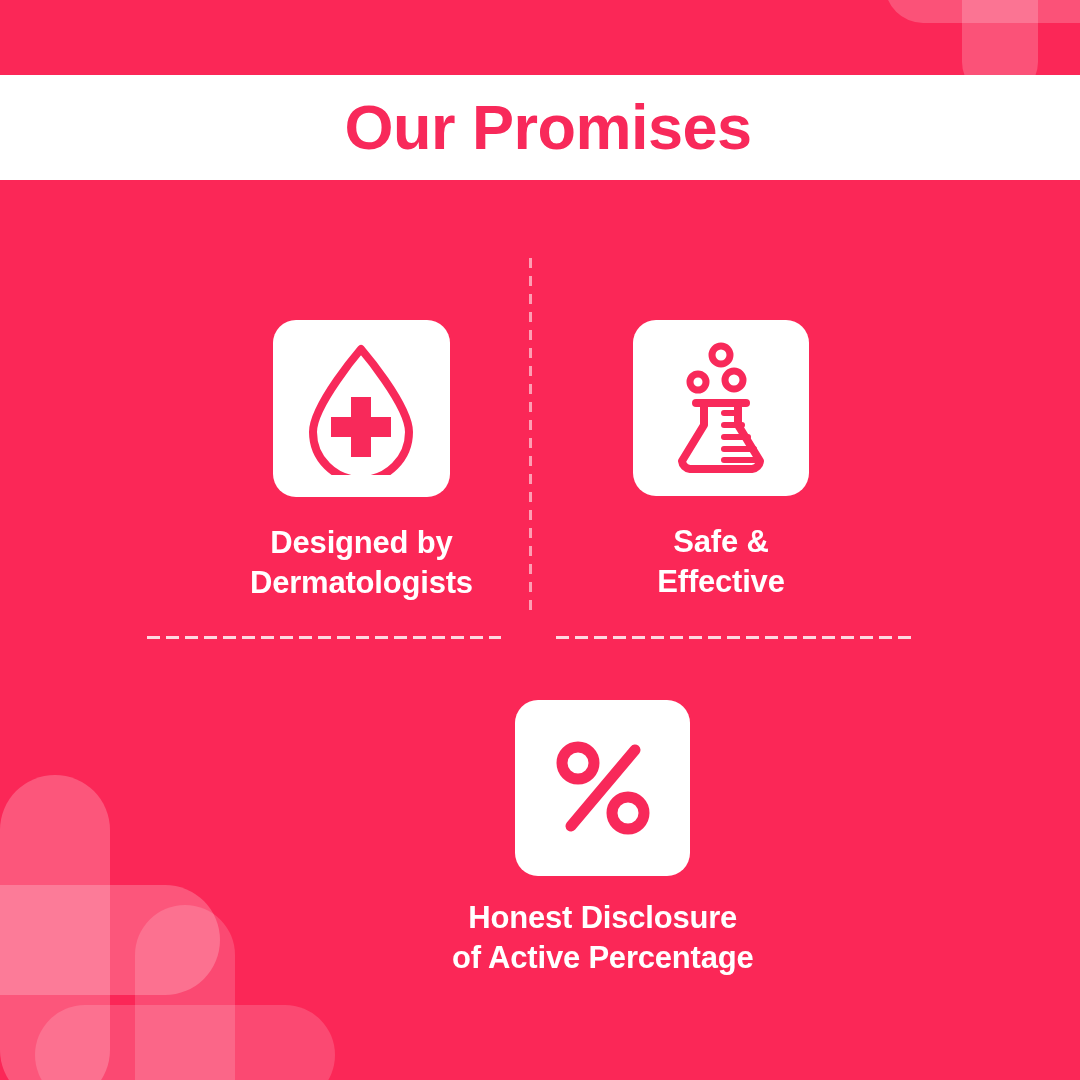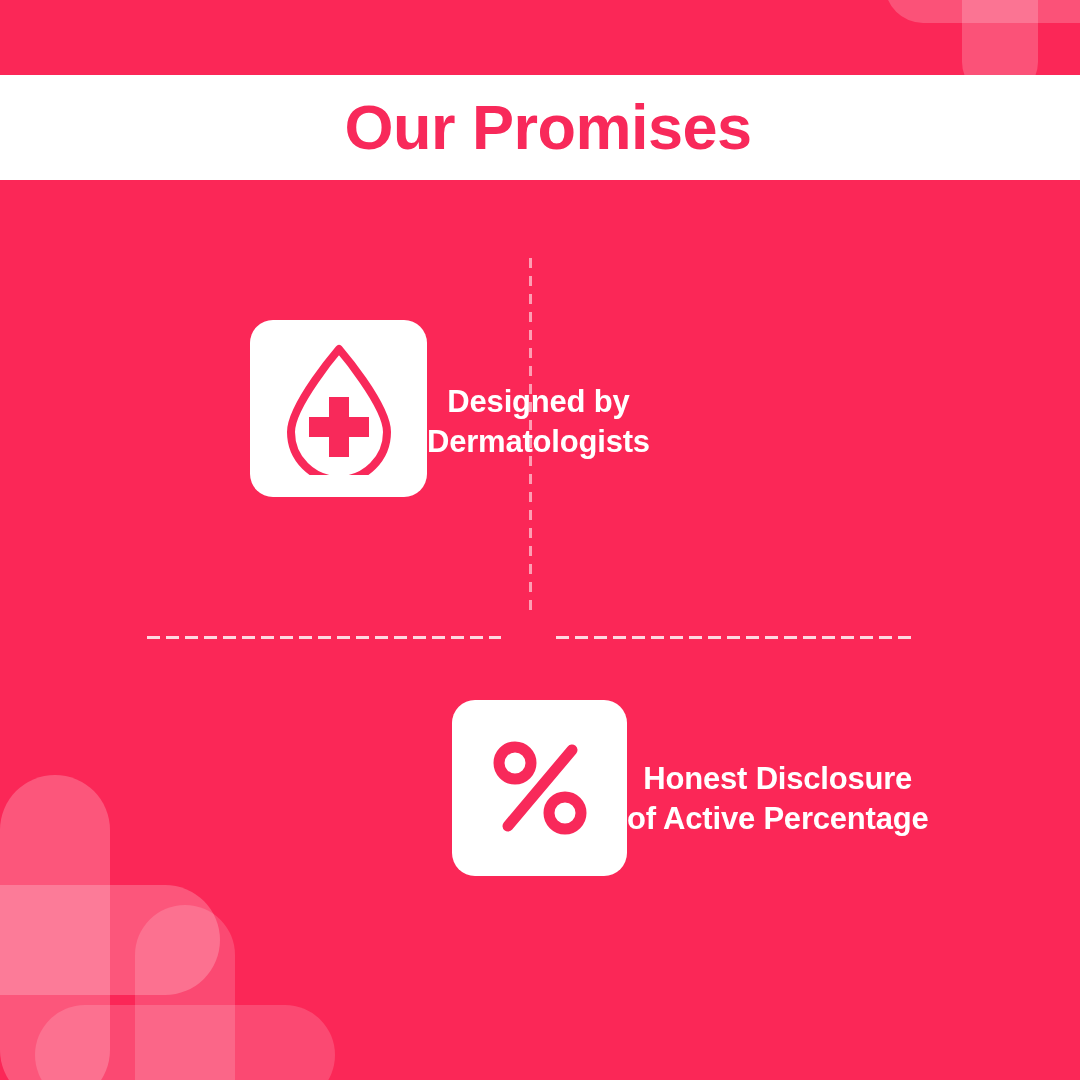--- a/index.html
+++ b/index.html
@@ -116,21 +116,21 @@
     background-size: 19px 3px;
     background-repeat: repeat-x;
   }
   #divider-h-left  { left: 147px; width: 354px; }
   #divider-h-right { left: 556px; width: 357px; }
 
   
   .promise {
     position: absolute;
     display: flex;
-    flex-direction: row;
+    flex-direction: column;
     align-items: center;
   }
   .icon-card {
     background: #ffffff;
     border-radius: 23px;
     display: flex;
     align-items: center;
     justify-content: center;
   }
   .promise-label {
@@ -188,20 +188,44 @@
     <div class="icon-card">
       <svg class="icon-svg" width="116" height="132" viewBox="0 0 116 132">
         <path d="M58 6 C58 6 106 62 106 89 A48 48 0 0 1 10 89 C10 62 58 6 58 6 Z" fill="none" stroke="#f8295a" stroke-width="8" stroke-linejoin="round"></path>
         <path d="M48 54 H68 V74 H88 V94 H68 V114 H48 V94 H28 V74 H48 Z" fill="#f8295a"></path>
       </svg>
     </div>
     <div class="promise-label">Designed by
 Dermatologists</div>
   </div>
 
+  <div class="promise" id="promise-safe">
+    <div class="icon-card">
+      <svg class="icon-svg" width="118" height="134" viewBox="0 0 118 134">
+
+        <circle cx="59" cy="14" r="9" fill="none" stroke="#f8295a" stroke-width="7"></circle>
+        <circle cx="36" cy="41" r="8" fill="none" stroke="#f8295a" stroke-width="7"></circle>
+        <circle cx="72" cy="39" r="9" fill="none" stroke="#f8295a" stroke-width="7"></circle>
+
+        <path d="M34 62 H84" stroke="#f8295a" stroke-width="8" stroke-linecap="round" fill="none"></path>
+
+        <path d="M42 62 V84 L20 120 A9 9 0 0 0 28 128 H90 A9 9 0 0 0 98 120 L76 84 V62" fill="none" stroke="#f8295a" stroke-width="8" stroke-linejoin="round" stroke-linecap="round"></path>
+
+        <g stroke="#f8295a" stroke-width="6" stroke-linecap="round">
+          <path d="M62 72 H76"></path>
+          <path d="M62 84 H80"></path>
+          <path d="M62 96 H86"></path>
+          <path d="M62 108 H92"></path>
+          <path d="M62 119 H96"></path>
+        </g>
+      </svg>
+    </div>
+    <div class="promise-label">Safe &amp;
+Effective</div>
+  </div>
 
   <div class="promise" id="promise-percent">
     <div class="icon-card">
       <svg class="icon-svg" width="100" height="100" viewBox="0 0 100 100">
         <circle cx="25" cy="25" r="16" fill="none" stroke="#f8295a" stroke-width="11"></circle>
         <circle cx="75" cy="75" r="16" fill="none" stroke="#f8295a" stroke-width="11"></circle>
         <path d="M82 12 L18 88" stroke="#f8295a" stroke-width="11" stroke-linecap="round" fill="none"></path>
       </svg>
     </div>
     <div class="promise-label">Honest Disclosure

